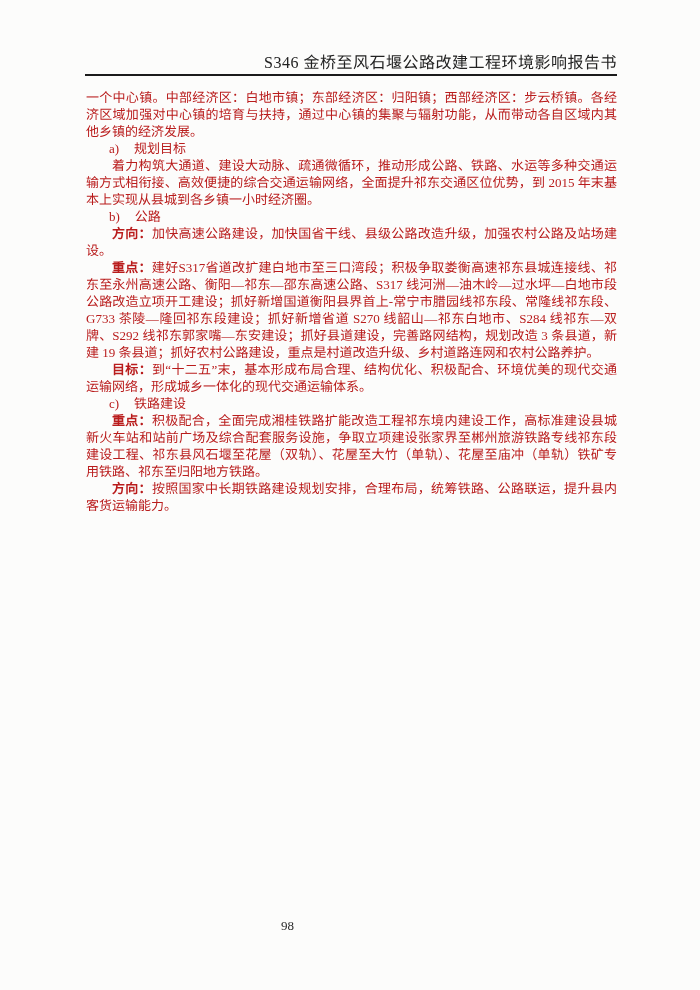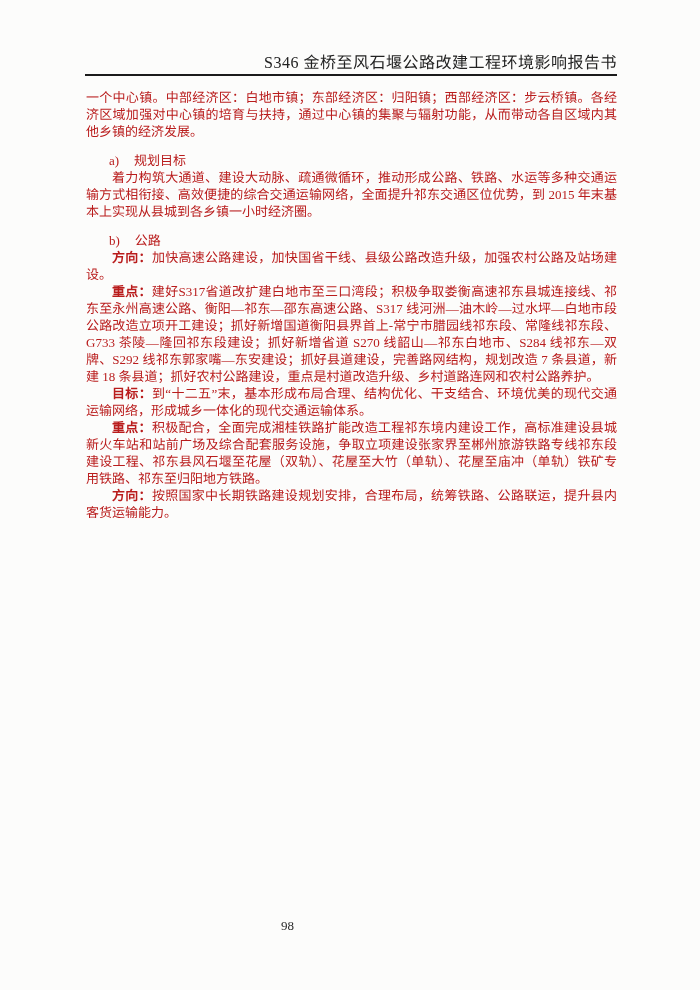--- a/index.html
+++ b/index.html
@@ -42,21 +42,20 @@
     margin:0;
     padding:0;
   }
   .doc-body p.indent{
     text-indent:2em;
   }
   .doc-body p.list{
     text-indent:0;
     padding-left:23px;
     text-align:left;
-    margin-top:12px;
   }
   .doc-body .list-label{
     display:inline-block;
   }
   .doc-body .list-text{
     margin-left:15px;
   }
   .doc-body b{
     font-weight:bold;
   }
@@ -76,21 +75,22 @@
   <div class="header-title">S346 金桥至风石堰公路改建工程环境影响报告书</div>
 
   <div class="header-rule"></div>
 
   <div class="doc-body" id="doc-body">
       <p>一个中心镇。中部经济区：白地市镇；东部经济区：归阳镇；西部经济区：步云桥镇。各经济区域加强对中心镇的培育与扶持，通过中心镇的集聚与辐射功能，从而带动各自区域内其他乡镇的经济发展。</p>
       <p class="list"><span class="list-label">a)</span><span class="list-text">规划目标</span></p>
       <p class="indent">着力构筑大通道、建设大动脉、疏通微循环，推动形成公路、铁路、水运等多种交通运输方式相衔接、高效便捷的综合交通运输网络，全面提升祁东交通区位优势，到 2015 年末基本上实现从县城到各乡镇一小时经济圈。</p>
       <p class="list"><span class="list-label">b)</span><span class="list-text">公路</span></p>
       <p class="indent"><b>方向：</b><span>加快高速公路建设，加快国省干线、县级公路改造升级，加强农村公路及站场建设。</span></p>
-      <p class="indent"><b>重点：</b><span>建好S317省道改扩建白地市至三口湾段；积极争取娄衡高速祁东县城连接线、祁东至永州高速公路、衡阳—祁东—邵东高速公路、S317 线河洲—油木岭—过水坪—白地市段公路改造立项开工建设；抓好新增国道衡阳县界首上-常宁市腊园线祁东段、常隆线祁东段、G733 茶陵—隆回祁东段建设；抓好新增省道 S270 线韶山—祁东白地市、S284 线祁东—双牌、S292 线祁东郭家嘴—东安建设；抓好县道建设，完善路网结构，规划改造 7 条县道，新建 18 条县道；抓好农村公路建设，重点是村道改造升级、乡村道路连网和农村公路养护。</span></p>
-      <p class="indent"><b>目标：</b><span>到“十二五”末，基本形成布局合理、结构优化、干支结合、环境优美的现代交通运输网络，形成城乡一体化的现代交通运输体系。</span></p>
+      <p class="indent"><b>重点：</b><span>建好S317省道改扩建白地市至三口湾段；积极争取娄衡高速祁东县城连接线、祁东至永州高速公路、衡阳—祁东—邵东高速公路、S317 线河洲—油木岭—过水坪—白地市段公路改造立项开工建设；抓好新增国道衡阳县界首上-常宁市腊园线祁东段、常隆线祁东段、G733 茶陵—隆回祁东段建设；抓好新增省道 S270 线韶山—祁东白地市、S284 线祁东—双牌、S292 线祁东郭家嘴—东安建设；抓好县道建设，完善路网结构，规划改造 3 条县道，新建 19 条县道；抓好农村公路建设，重点是村道改造升级、乡村道路连网和农村公路养护。</span></p>
+      <p class="indent"><b>目标：</b><span>到“十二五”末，基本形成布局合理、结构优化、积极配合、环境优美的现代交通运输网络，形成城乡一体化的现代交通运输体系。</span></p>
+      <p class="list"><span class="list-label">c)</span><span class="list-text">铁路建设</span></p>
       <p class="indent"><b>重点：</b><span>积极配合，全面完成湘桂铁路扩能改造工程祁东境内建设工作，高标准建设县城新火车站和站前广场及综合配套服务设施，争取立项建设张家界至郴州旅游铁路专线祁东段建设工程、祁东县风石堰至花屋（双轨）、花屋至大竹（单轨）、花屋至庙冲（单轨）铁矿专用铁路、祁东至归阳地方铁路。</span></p>
       <p class="indent"><b>方向：</b><span>按照国家中长期铁路建设规划安排，合理布局，统筹铁路、公路联运，提升县内客货运输能力。</span></p>
     </div>
 
   <div class="page-number">98</div>
 
 </div>
 
 </body></html>

